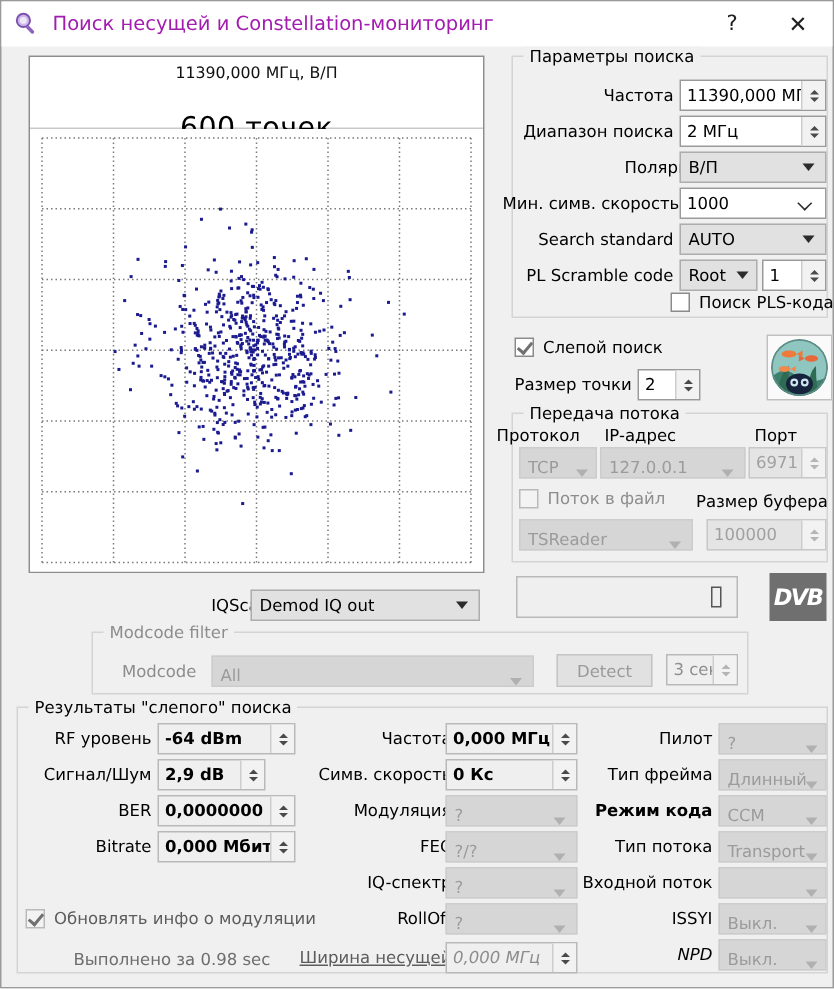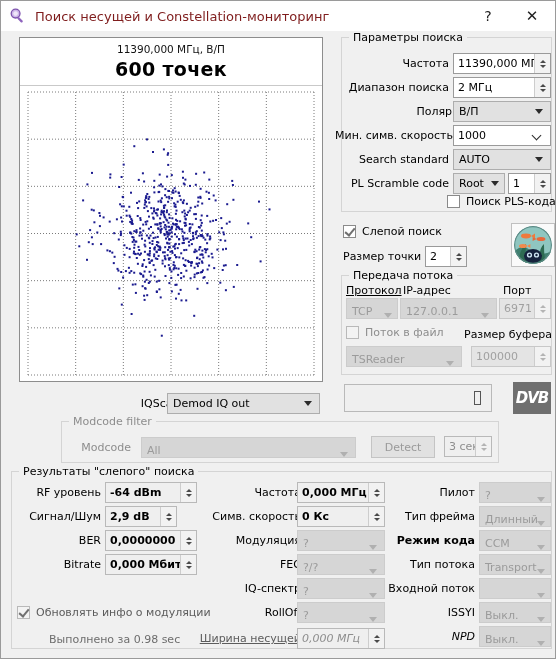--- a/index.html
+++ b/index.html
@@ -10,21 +10,21 @@
     font-size:11px;
     color:#000;
     overflow:hidden;
     position:relative;
   }
   .win{position:absolute;inset:0;background:#f0f0f0;border:1px solid #9a9a9a;box-sizing:border-box;}
 
   
   .titlebar{height:30px;background:#ffffff;display:flex;align-items:center;padding:0 0 0 8px;box-sizing:border-box;}
   .title-icon{width:18px;height:18px;position:relative;flex:none;margin-right:8px;}
-  .title-text{font-size:13px;color:#7f1d1d;white-space:nowrap;}
+  .title-text{font-size:13px;color:#a21caf;white-space:nowrap;}
   .title-spacer{flex:1;}
   .tbtn{width:42px;height:30px;display:flex;align-items:center;justify-content:center;font-size:14px;color:#202020;}
   .tbtn.close{width:46px;font-size:15px;}
 
   
   .lbl{font-size:11px;color:#000;white-space:nowrap;}
   .lbl.dim{color:#8d8d8d;}
 
   .field{
     background:#fff;border:1px solid #9a9a9a;box-sizing:border-box;
@@ -71,21 +71,21 @@
 
   .group{position:absolute;border:1px solid #d4d4d4;box-sizing:border-box;}
   .group > .cap{position:absolute;top:-7px;left:7px;background:#f0f0f0;padding:0 4px;font-size:11px;color:#000;white-space:nowrap;}
   .group > .cap.dim{color:#8d8d8d;}
   .rlabel{position:absolute;text-align:right;font-size:11px;white-space:nowrap;}
 
   
   .plotbox{position:absolute;left:18px;top:36px;width:304px;height:345px;background:#fff;border:1px solid #8d8d8d;box-sizing:border-box;}
   .plot-head{height:48px;border-bottom:1px solid #c9c9c9;box-sizing:border-box;text-align:center;padding-top:5px;background:#fff;}
   .plot-freq{font-size:10.5px;color:#111;}
-  .plot-points{font-size:19px;font-weight:bold;color:#000;margin-top:3px;letter-spacing:.3px;}
+  .plot-points{font-size:19px;font-weight:normal;color:#000;margin-top:19px;letter-spacing:.3px;}
   .plot-canvas{position:absolute;left:0;top:48px;right:0;bottom:0;background:#fff;overflow:hidden;}
   .plot-canvas svg{display:block;}
 
   .dvb{position:absolute;left:512px;top:381px;width:38px;height:32px;background:#6f6f6f;
     display:flex;align-items:center;justify-content:center;color:#fff;font-size:15px;font-weight:bold;font-style:italic;letter-spacing:-1px;}
 
   .fish{position:absolute;left:510px;top:222px;width:44px;height:44px;border:1px solid #c0c0c0;background:#fafafa;box-sizing:border-box;}
   .fish .circle{position:absolute;left:2px;top:2px;width:38px;height:38px;border-radius:50%;overflow:hidden;}
 </style>
 </head>
@@ -852,21 +852,21 @@
         <ellipse cx="9" cy="20" rx="4" ry="2" fill="#f08a4c"></ellipse>
           <path d="M13 20 l3.4 -2 v4 Z" fill="#f08a4c"></path>
         <circle cx="19" cy="19" r="18.4" fill="none" stroke="#5d8b86" stroke-width="1.2"></circle>
       </svg>
     </span>
   </div>
 
   <div class="group" style="left:340px;top:274px;width:211px;height:100px;">
     <span class="cap">Передача потока</span>
   </div>
-  <div class="rlabel dim" style="left:345px;top:283px;text-align:left;text-decoration:underline;">Протокол</div>
+  <div class="rlabel dim" style="left:330px;top:283px;text-align:left;">Протокол</div>
   <div class="rlabel dim" style="left:402px;top:283px;text-align:left;">IP-адрес</div>
   <div class="rlabel dim" style="left:502px;top:283px;text-align:left;">Порт</div>
 
   <div class="combo dis" style="position:absolute;left:345px;top:297px;width:52px;">
     <span class="txt">TCP</span>
     <span class="arr" style="margin-right:5px;"></span>
   </div>
   <div class="combo dis" style="position:absolute;left:399px;top:297px;width:97px;">
     <span class="txt">127.0.0.1</span>
     <span class="arr"></span>

